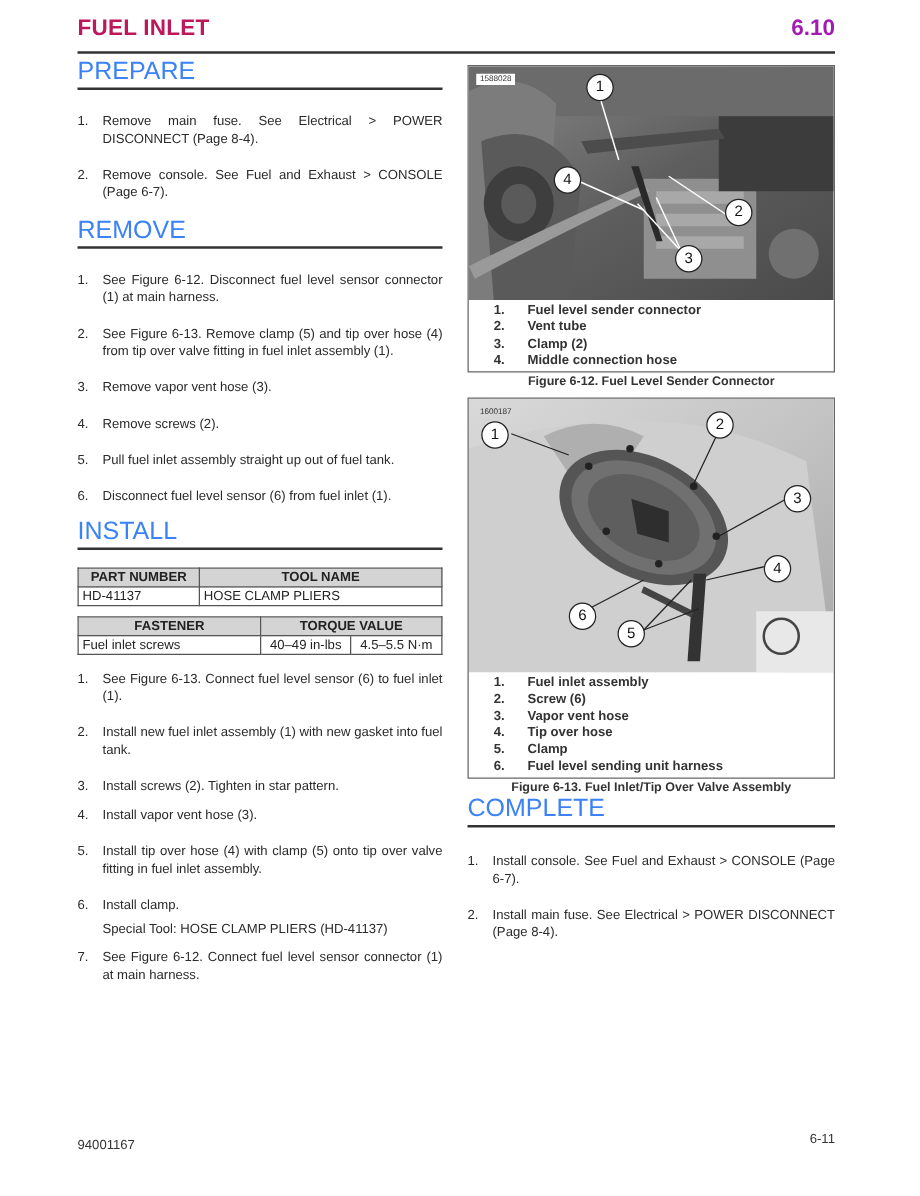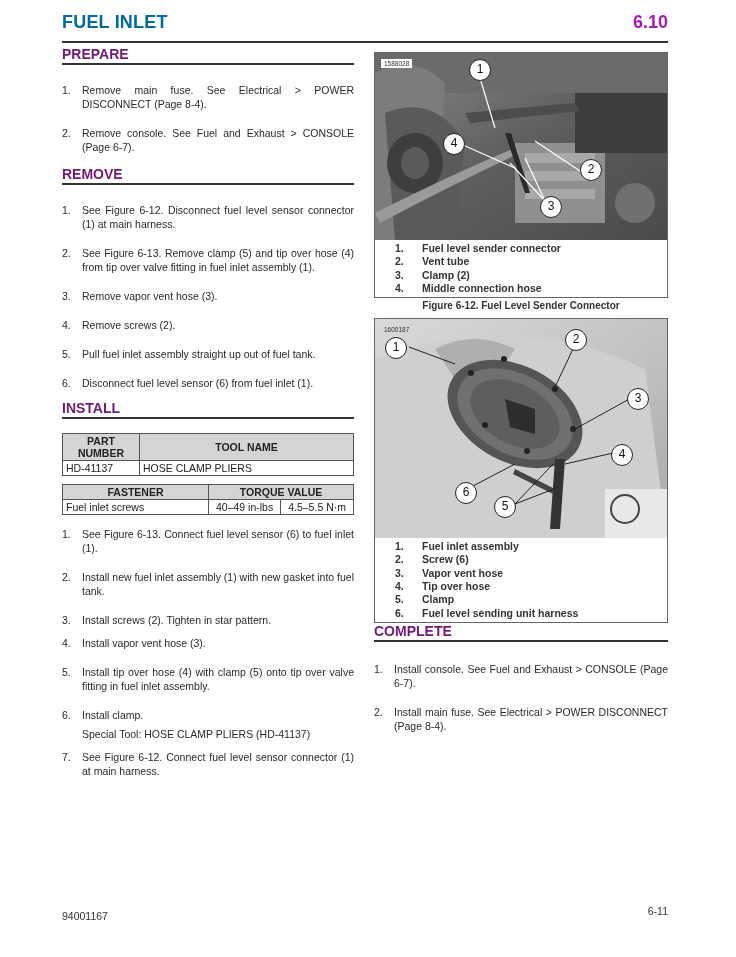--- a/index.html
+++ b/index.html
@@ -1,26 +1,26 @@
 <!DOCTYPE html>
 <html><head>
 <meta charset="utf-8">
 <style>
   * { box-sizing: border-box; margin: 0; padding: 0; }
   html, body { width: 736px; height: 957px; background: #ffffff; overflow: hidden; }
   body { position: relative; font-family: "Liberation Sans", sans-serif; color: #1f1f1f; }
 
-  .page-title { position: absolute; left: 62px; top: 12px; font-size: 18px; font-weight: bold; letter-spacing: 0.2px; color: #0369a1; }
+  .page-title { position: absolute; left: 62px; top: 12px; font-size: 18px; font-weight: bold; letter-spacing: 0.2px; color: #be185d; }
   .page-number { position: absolute; right: 68px; top: 12px; font-size: 18px; font-weight: bold; color: #a21caf; }
   .top-rule { position: absolute; left: 62px; top: 41px; width: 606px; height: 2px; background: #333; }
 
   .col-left { position: absolute; left: 62px; top: 46px; width: 292px; }
   .col-right { position: absolute; left: 374px; top: 52px; width: 294px; }
 
-  .section-heading { font-size: 14px; font-weight: bold; color: #701a75; border-bottom: 2px solid #333; padding-bottom: 1px; margin-bottom: 18px; }
+  .section-heading { font-size: 20px; font-weight: normal; color: #3b82f6; border-bottom: 2px solid #333; padding-bottom: 1px; margin-bottom: 18px; }
 
   ol.steps { list-style: none; }
   ol.steps li { display: flex; font-size: 10.5px; line-height: 14px; margin-bottom: 15px; color: #2a2a2a; }
   ol.steps li .num { width: 20px; flex: none; }
   ol.steps li .txt { flex: 1; text-align: justify; }
   ol.steps li .sub { display: block; margin-top: 5px; text-align: left; }
   .b { font-weight: bold; }
   .i { font-style: italic; }
 
   table.info { width: 292px; border-collapse: collapse; font-size: 10.5px; margin-bottom: 8px; }
@@ -85,21 +85,21 @@
         <span class="num">6.</span>
         <span class="txt">Disconnect fuel level sensor (6) from fuel inlet (1).</span>
       </li>
   </ol>
 
   <div class="section-heading" style="margin-bottom:14px">INSTALL</div>
 
   <table class="info">
     <tbody>
         <tr>
-      <th style="width:77px">PART NUMBER</th>
+      <th style="width:97px">PART NUMBER</th>
       <th>TOOL NAME</th>
     </tr>
     <tr>
       <td>HD-41137</td>
       <td>HOSE CLAMP PLIERS</td>
     </tr>
   </tbody>
     </table>
 
   <table class="info" style="margin-bottom:12px">
@@ -276,20 +276,21 @@
       <div class="legend-row">
           <span class="n">5.</span>
           <span>Clamp</span>
         </div>
       <div class="legend-row">
           <span class="n">6.</span>
           <span>Fuel level sending unit harness</span>
         </div>
     </div>
   </div>
+  <div class="fig-caption" style="margin-bottom:0">Figure 6-13. Fuel Inlet/Tip Over Valve Assembly</div>
 
   <div class="section-heading" style="margin-bottom:20px">COMPLETE</div>
   <ol class="steps">
     <li>
         <span class="num">1.</span>
         <span class="txt">Install console. See Fuel and Exhaust &gt; CONSOLE (Page 6-7).</span>
       </li>
     <li>
         <span class="num">2.</span>
         <span class="txt">Install main fuse. See Electrical &gt; POWER DISCONNECT (Page 8-4).</span>

